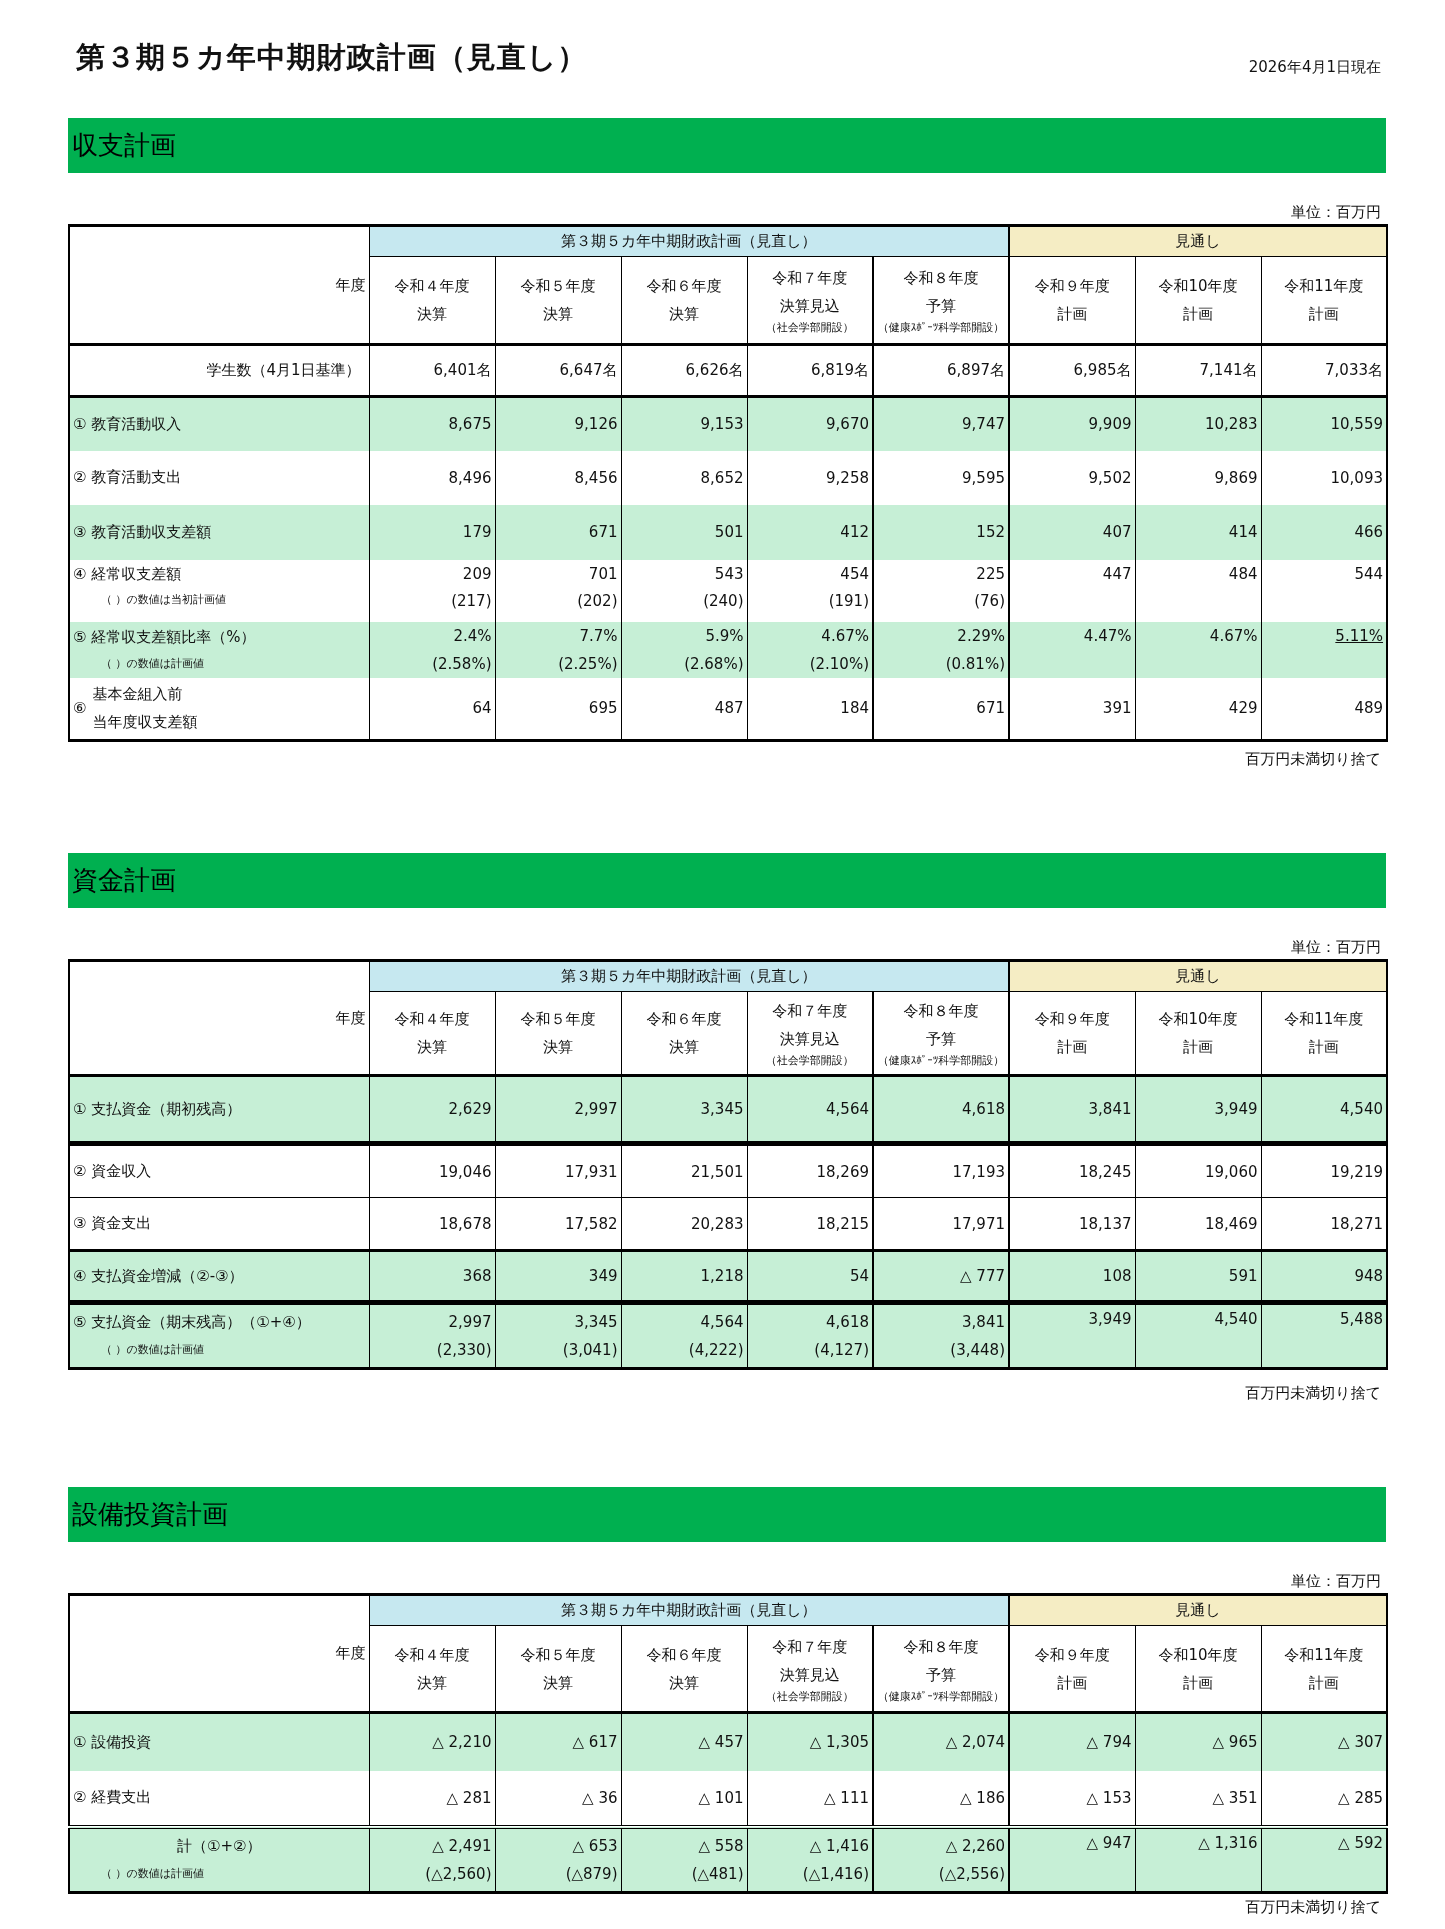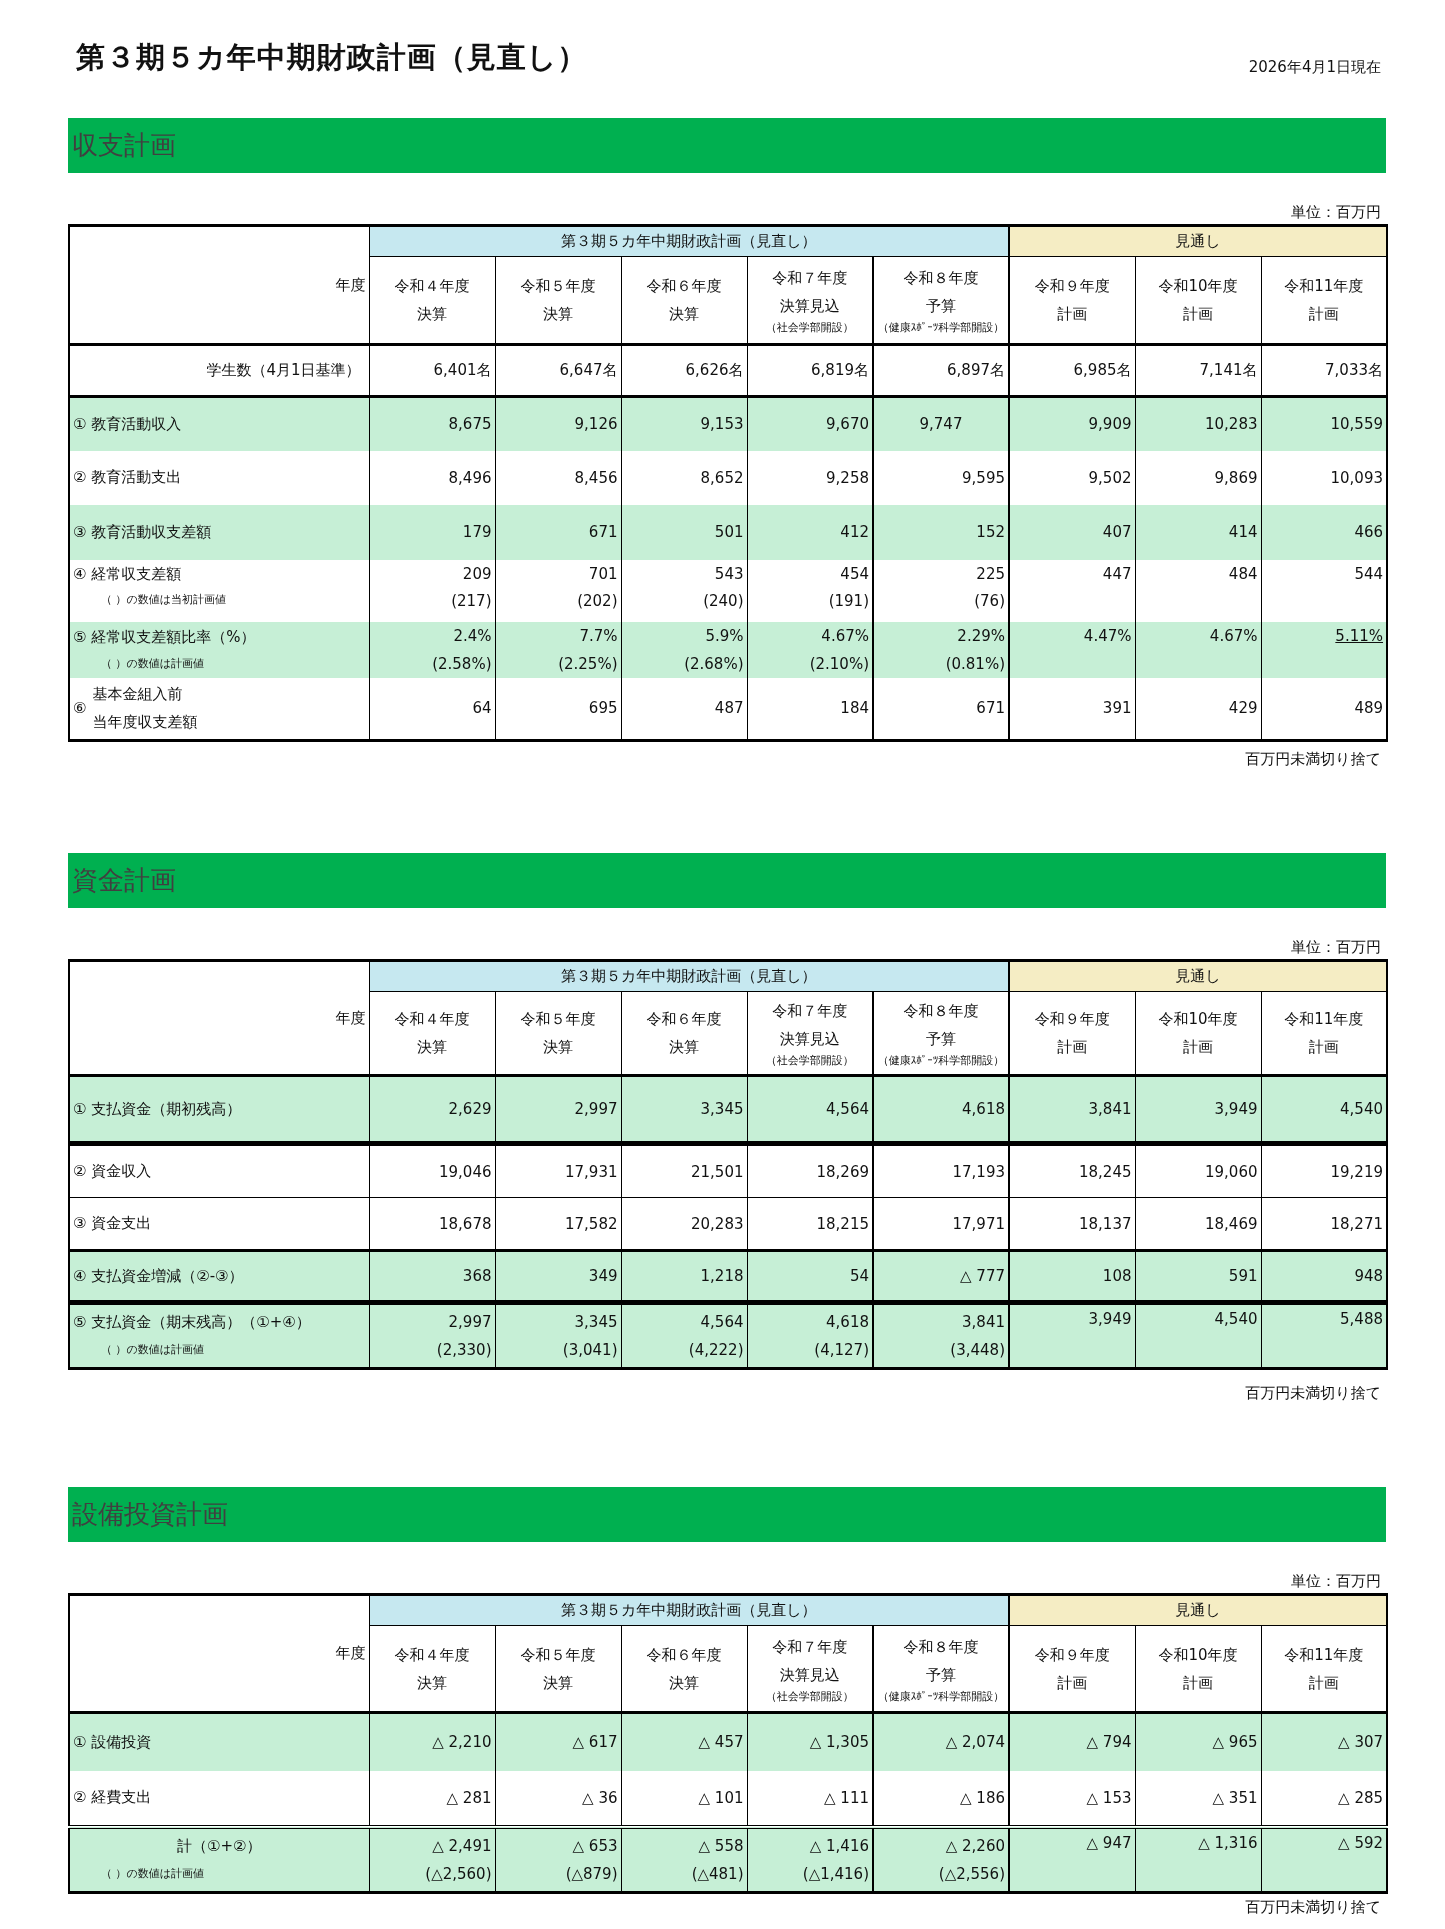--- a/index.html
+++ b/index.html
@@ -9,21 +9,21 @@
   }
   .page-title {
     position: absolute; left: 76px; top: 38px;
     font-size: 29px; font-weight: bold; letter-spacing: 1px;
   }
   .as-of {
     position: absolute; right: 64px; top: 58px; font-size: 15px;
   }
   .section-band {
     position: absolute; left: 68px; width: 1318px; height: 55px;
-    background: #00b050; color: #404040; font-size: 26px;
+    background: #00b050; color: #000000; font-size: 26px;
     display: flex; align-items: center; padding-left: 4px; box-sizing: border-box;
   }
   .unit-label {
     position: absolute; right: 64px; font-size: 15px;
   }
   .footnote {
     position: absolute; right: 64px; font-size: 15px;
   }
   table.fin {
     position: absolute; left: 68px; width: 1318px;
@@ -129,21 +129,21 @@
     <td class="num">6,985名</td>
     <td class="num">7,141名</td>
     <td class="num outer-r">7,033名</td>
   </tr>
   <tr class="thick-t green" style="height:54px;">
     <td class="label outer-l" style="border-top-width:3px;border-bottom:none;">① 教育活動収入</td>
     <td class="num" style="border-bottom:none;">8,675</td>
     <td class="num" style="border-bottom:none;">9,126</td>
     <td class="num" style="border-bottom:none;">9,153</td>
     <td class="num thick-r" style="border-bottom:none;">9,670</td>
-    <td class="num thick-r" style="border-bottom:none;text-align:center;">9,747</td>
+    <td class="num thick-r" style="border-bottom:none;">9,747</td>
     <td class="num" style="border-bottom:none;">9,909</td>
     <td class="num" style="border-bottom:none;">10,283</td>
     <td class="num outer-r" style="border-bottom:none;">10,559</td>
   </tr>
   <tr class="white" style="height:54px;">
     <td class="label outer-l" style="border-top:none;border-bottom:none;">② 教育活動支出</td>
     <td class="num" style="border-top:none;border-bottom:none;">8,496</td>
     <td class="num" style="border-top:none;border-bottom:none;">8,456</td>
     <td class="num" style="border-top:none;border-bottom:none;">8,652</td>
     <td class="num thick-r" style="border-top:none;border-bottom:none;">9,258</td>

